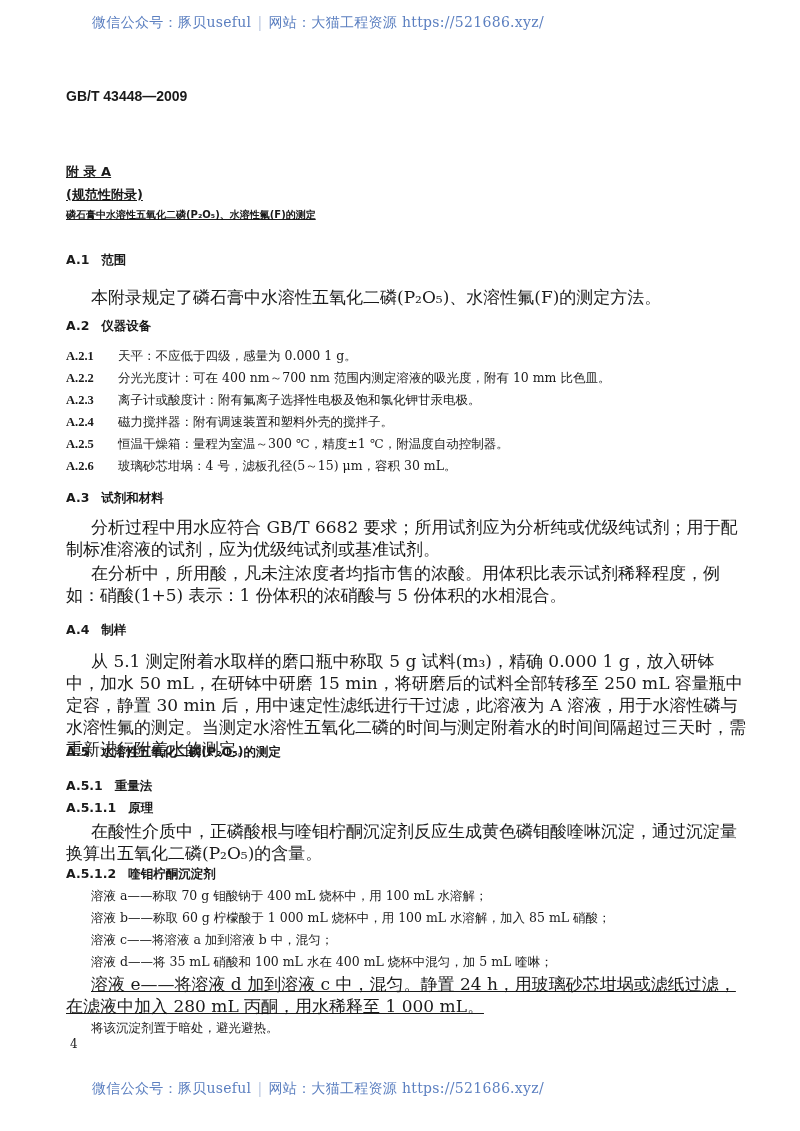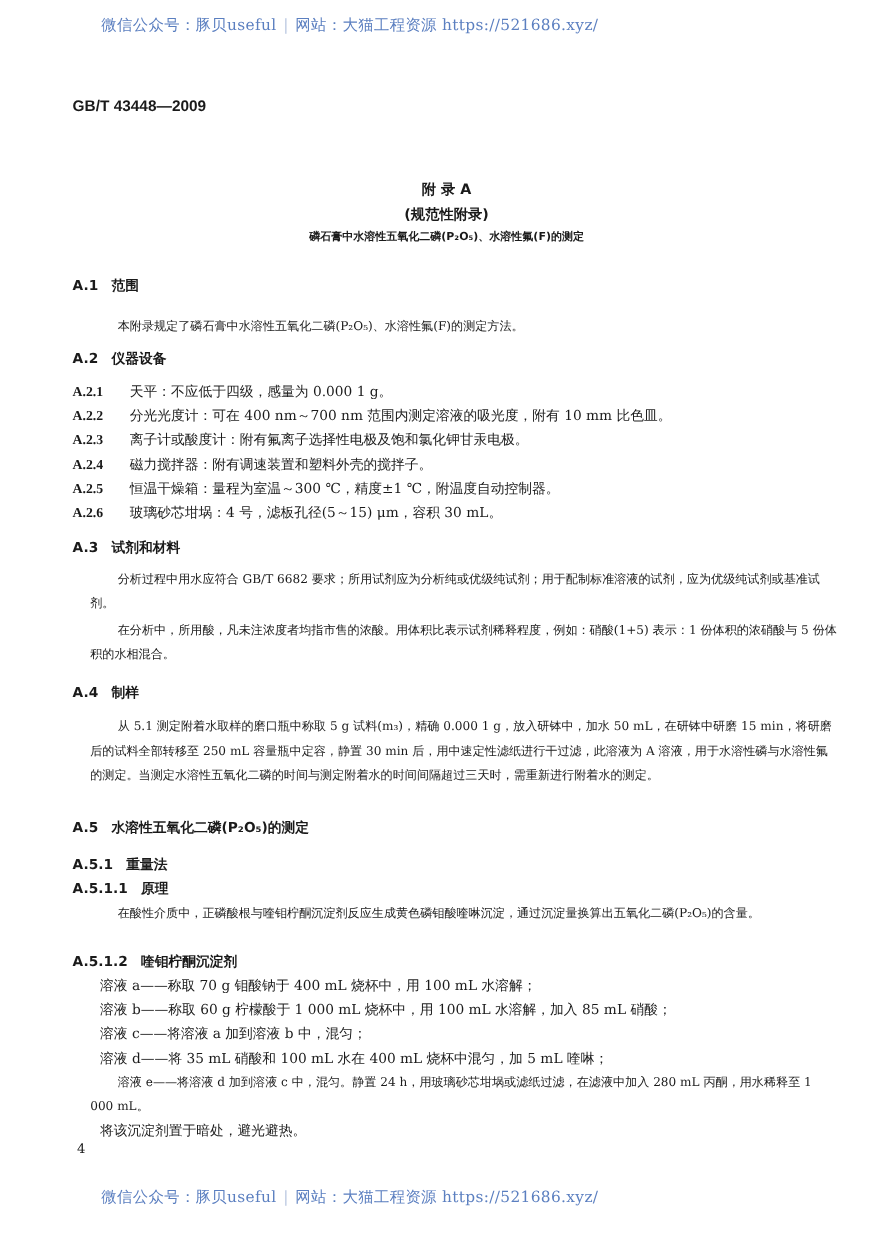--- a/index.html
+++ b/index.html
@@ -13,26 +13,26 @@
     font-size: 14px; color: #5b7fc0; letter-spacing: 0.3px;
   }
   .wm-top { top: 14px; }
   .wm-bottom { top: 1080px; }
   .wm-sep { color: #b8c6e0; margin: 0 6px; }
   .std-code {
     position: absolute; left: 66px; top: 88px; font-size: 14px; font-weight: bold;
     font-family: "Liberation Sans", "DejaVu Sans", sans-serif;
   }
   .page { position: absolute; left: 66px; top: 0; width: 680px; }
-  .center { text-align: center; font-weight: bold; font-family: "DejaVu Sans", sans-serif; font-size: 13px; position: absolute; left: 0; width: 680px; }
+  .center { font-weight: bold; font-family: "DejaVu Sans", sans-serif; font-size: 13px; position: absolute; left: 0; width: 680px; text-decoration: underline; }
   .h { position: absolute; left: 0; font-weight: bold; font-family: "DejaVu Sans", sans-serif; font-size: 12.5px; }
   .h .num { display: inline-block; margin-right: 12px; }
   .item { position: absolute; left: 0; font-size: 12.5px; white-space: nowrap; }
   .item .num { display: inline-block; width: 52px; font-weight: bold; font-family: Liberation Serif, serif; }
-  .para { position: absolute; left: 16px; width: 680px; font-size: 11px; line-height: 22px; text-indent: 25px; }
+  .para { position: absolute; left: 0; width: 680px; font-size: 17px; line-height: 22px; text-indent: 25px; }
   .line { position: absolute; left: 25px; font-size: 12.5px; white-space: nowrap; }
   .pagenum { position: absolute; left: 70px; top: 1037px; font-size: 12px; }
 </style>
 </head>
 <body>
 
 <div class="watermark wm-top">
   <span>微信公众号：豚贝useful</span><span class="wm-sep">|</span><span>网站：大猫工程资源 https://521686.xyz/</span>
 </div>
 
@@ -80,21 +80,21 @@
   </div>
   <div class="para" style="top:820px;">在酸性介质中，正磷酸根与喹钼柠酮沉淀剂反应生成黄色磷钼酸喹啉沉淀，通过沉淀量换算出五氧化二磷(P₂O₅)的含量。</div>
 
   <div class="h" style="top:866px;text-align:center;">
     <span class="num">A.5.1.2</span><span>喹钼柠酮沉淀剂</span>
   </div>
   <div class="line" style="top:888px;">溶液 a——称取 70 g 钼酸钠于 400 mL 烧杯中，用 100 mL 水溶解；</div>
   <div class="line" style="top:910px;">溶液 b——称取 60 g 柠檬酸于 1 000 mL 烧杯中，用 100 mL 水溶解，加入 85 mL 硝酸；</div>
   <div class="line" style="top:932px;">溶液 c——将溶液 a 加到溶液 b 中，混匀；</div>
   <div class="line" style="top:954px;">溶液 d——将 35 mL 硝酸和 100 mL 水在 400 mL 烧杯中混匀，加 5 mL 喹啉；</div>
-  <div class="para" style="top:973px;">溶液 e——将溶液 d 加到溶液 c 中，混匀。静置 24 h，用玻璃砂芯坩埚或滤纸过滤，在滤液中加入 280 mL 丙酮，用水稀释至 1 000 mL。</div>
+  <div class="para" style="top:973px;text-decoration:underline;">溶液 e——将溶液 d 加到溶液 c 中，混匀。静置 24 h，用玻璃砂芯坩埚或滤纸过滤，在滤液中加入 280 mL 丙酮，用水稀释至 1 000 mL。</div>
   <div class="line" style="top:1020px;text-align:right;">将该沉淀剂置于暗处，避光避热。</div>
 </div>
 
 <div class="pagenum">4</div>
 
 <div class="watermark wm-bottom">
   <span>微信公众号：豚贝useful</span><span class="wm-sep">|</span><span>网站：大猫工程资源 https://521686.xyz/</span>
 </div>
 
 </body></html>

